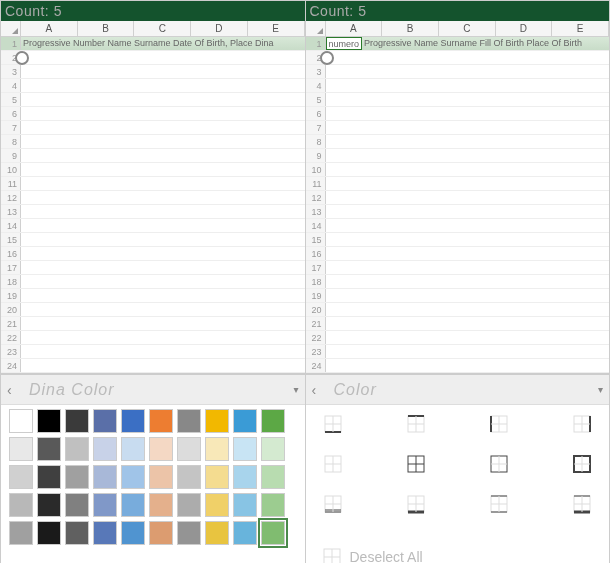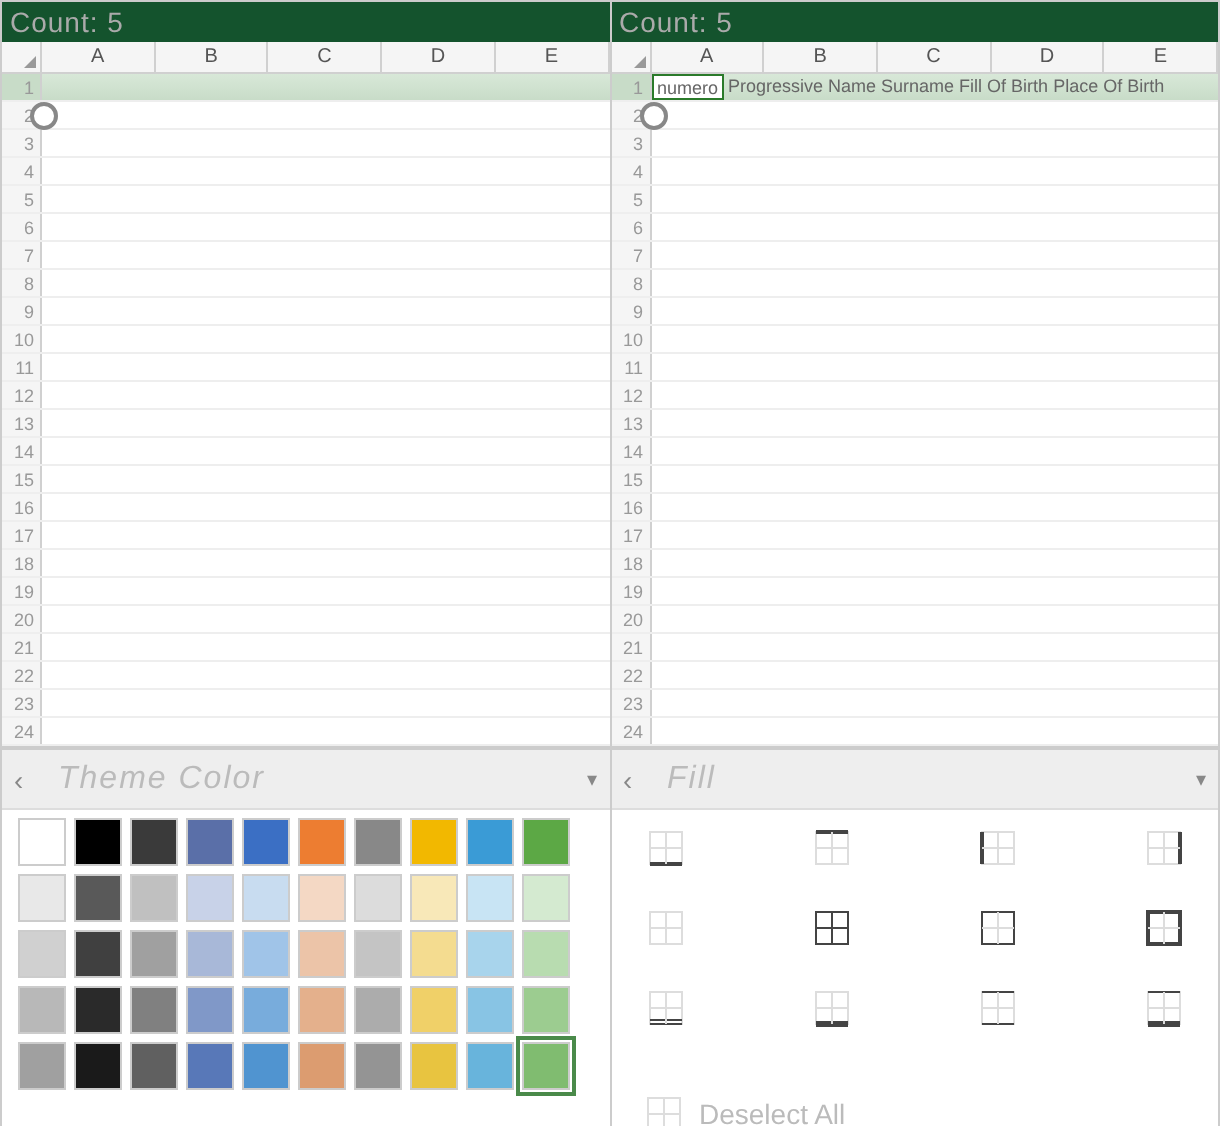--- a/index.html
+++ b/index.html
@@ -55,20 +55,23 @@
         <div class="corner"></div>
         <div class="col-h">A</div>
         <div class="col-h">B</div>
         <div class="col-h">C</div>
         <div class="col-h">D</div>
         <div class="col-h">E</div>
       </div>
       <div class="rows" id="rows-left">
           <div class="row">
             <div class="row-h">1</div>
+            <div class="cells">
+              <span>Progressive Number Name Surname Date Of Birth, Place Dina</span>
+            </div>
           </div>
           <div class="row">
             <div class="row-h">2</div>
             <div class="cells"></div>
           </div>
           <div class="row">
             <div class="row-h">3</div>
             <div class="cells"></div>
           </div>
           <div class="row">
@@ -272,21 +275,21 @@
           </div>
         </div>
     </div>
   </div>
 </div>
 
 <div class="bottom-panes">
   <div class="bpane">
     <div class="title-row">
       <span class="back-ic">‹</span>
-      <span class="ptitle">Theme Color</span>
+      <span class="ptitle">Dina Color</span>
       <span class="dd">▾</span>
     </div>
     <div class="swatches" id="swatches">
         <div class="swatch-row">
           <div class="swatch" style="background: rgb(255, 255, 255);"></div>
           <div class="swatch" style="background: rgb(0, 0, 0);"></div>
           <div class="swatch" style="background: rgb(58, 58, 58);"></div>
           <div class="swatch" style="background: rgb(90, 111, 168);"></div>
           <div class="swatch" style="background: rgb(59, 111, 196);"></div>
           <div class="swatch" style="background: rgb(237, 125, 49);"></div>
@@ -341,21 +344,21 @@
           <div class="swatch" style="background: rgb(148, 148, 148);"></div>
           <div class="swatch" style="background: rgb(232, 196, 64);"></div>
           <div class="swatch" style="background: rgb(104, 180, 220);"></div>
           <div class="swatch sel" style="background: rgb(128, 188, 112);"></div>
         </div>
       </div>
   </div>
   <div class="bpane">
     <div class="title-row">
       <span class="back-ic">‹</span>
-      <span class="ptitle">Fill</span>
+      <span class="ptitle">Color</span>
       <span class="dd">▾</span>
     </div>
     <div class="border-grid">
       <div class="border-row">
         <div class="bicon">
             <svg viewBox="0 0 20 20">
               <rect x="2" y="2" width="16" height="16" fill="none" stroke="#ddd"></rect>
               <line x1="2" y1="18" x2="18" y2="18" stroke="#444" stroke-width="2"></line>
               <line x1="10" y1="2" x2="10" y2="18" stroke="#ddd"></line>
               <line x1="2" y1="10" x2="18" y2="10" stroke="#ddd"></line>

